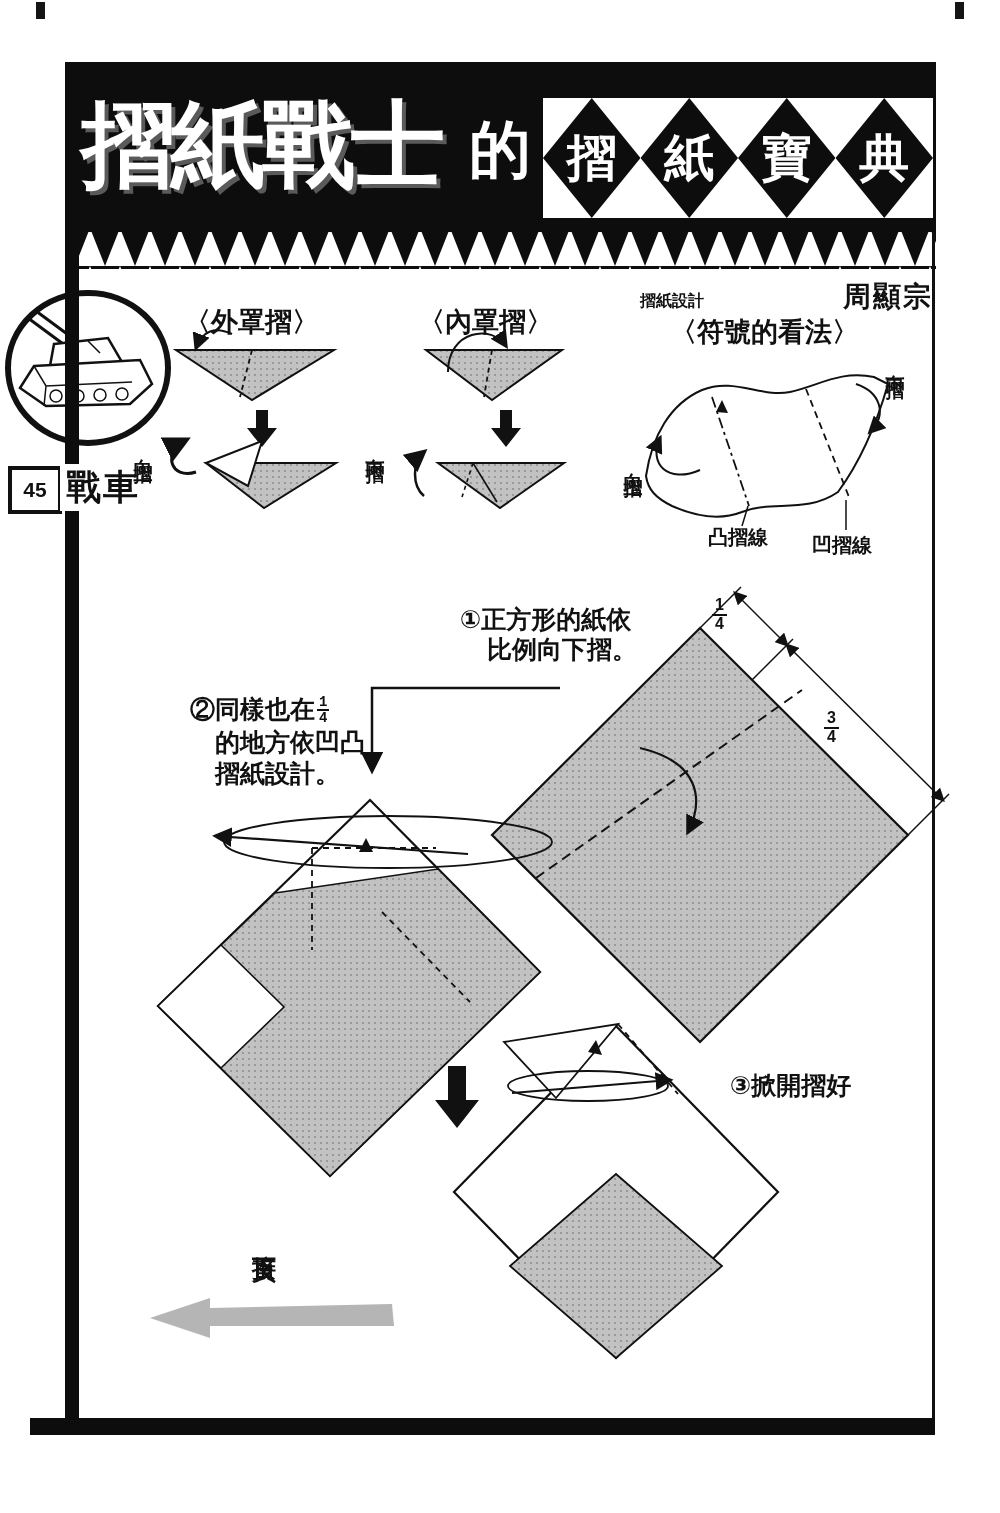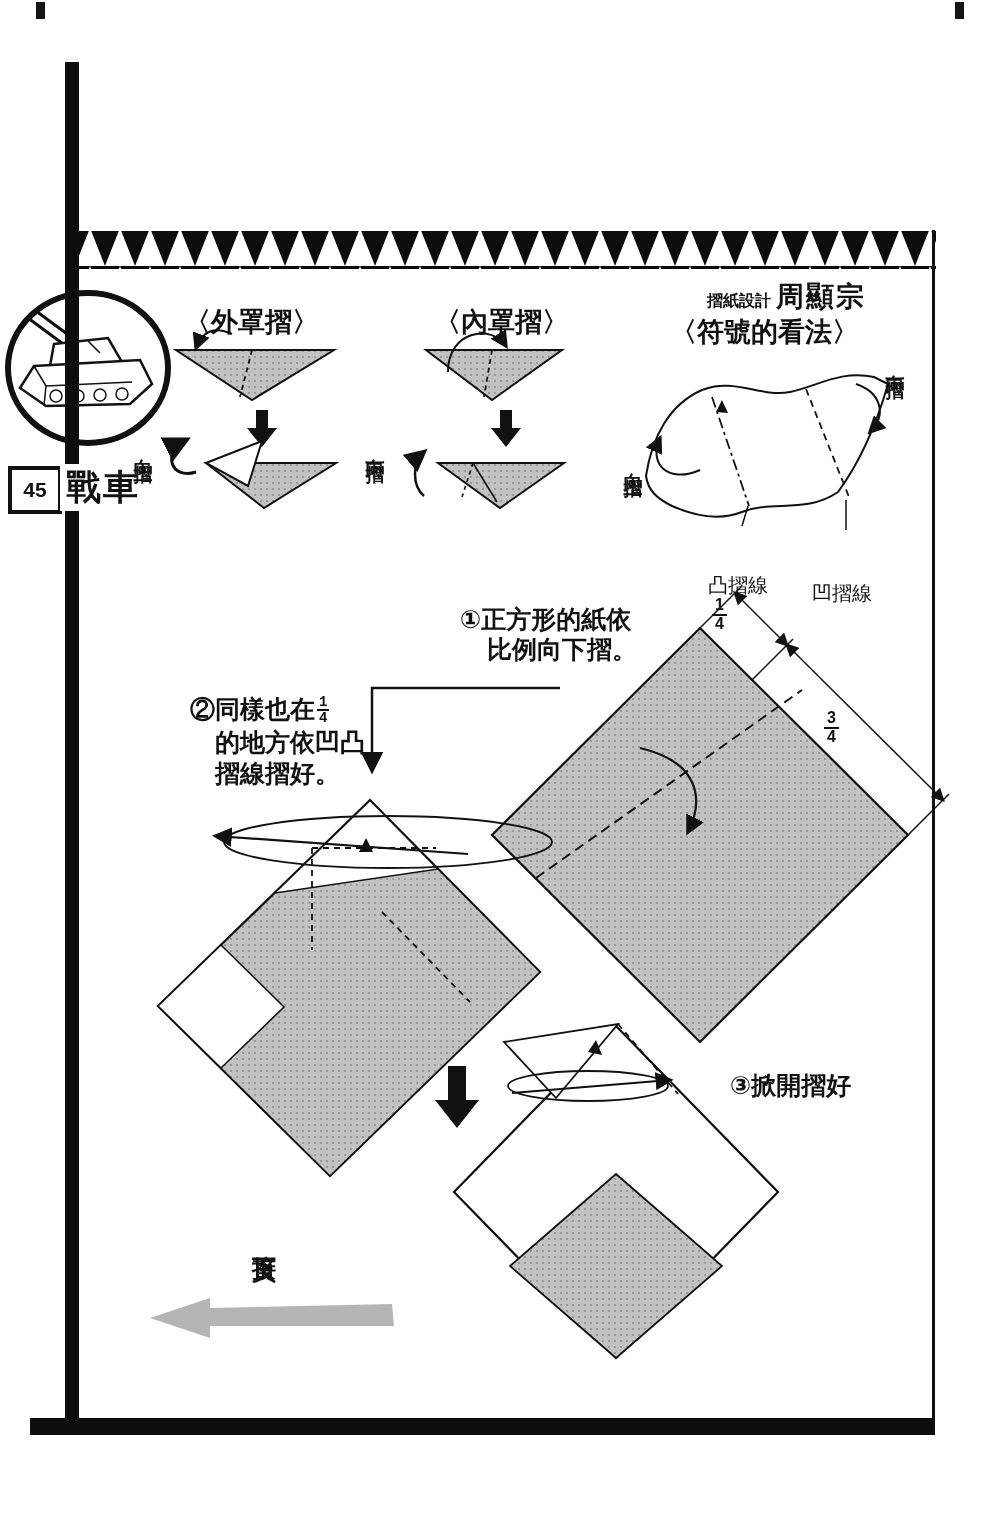--- a/index.html
+++ b/index.html
@@ -18,38 +18,38 @@
   .logo{position:absolute;left:16px;top:20px;font-size:94px;font-weight:bold;color:#fff;
         letter-spacing:-4px;text-shadow:4px 4px 0 #5a5a5a;white-space:nowrap;}
   .particle{position:absolute;left:404px;top:46px;font-size:62px;font-weight:bold;color:#fff;}
   .diamond-strip{position:absolute;left:478px;top:36px;width:390px;height:120px;background:#fff;display:flex;}
   .dcell{position:relative;width:97.5px;height:120px;}
   .dshape{position:absolute;inset:0;background:#0d0d0d;
           clip-path:polygon(50% 0,100% 50%,50% 100%,0 50%);
           display:flex;align-items:center;justify-content:center;}
   .dchar{color:#fff;font-size:50px;font-weight:bold;}
 
-  .credit{position:absolute;left:640px;top:278px;width:293px;display:flex;justify-content:center;
+  .credit{position:absolute;left:640px;top:278px;width:293px;display:flex;justify-content:space-between;
           align-items:baseline;gap:5px;z-index:3;}
   .credit-label{font-size:16px;font-weight:bold;}
   .credit-name{font-size:28px;font-weight:bold;letter-spacing:2px;}
 
   
   .model-num{position:absolute;left:8px;top:466px;width:46px;height:40px;border:4px solid #111;
              background:#fff;display:flex;align-items:center;justify-content:center;
              font-size:21px;font-weight:bold;z-index:3;}
   .model-name{position:absolute;left:60px;top:464px;font-size:35px;font-weight:bold;background:#fff;
               padding:0 6px;z-index:3;letter-spacing:2px;}
 
   
   .h{position:absolute;font-size:27px;font-weight:bold;z-index:3;white-space:nowrap;}
   .t25{position:absolute;font-size:25px;font-weight:bold;line-height:31px;z-index:3;white-space:nowrap;}
   .vt{position:absolute;writing-mode:vertical-rl;text-orientation:upright;font-weight:bold;
       font-size:19px;letter-spacing:3px;z-index:3;}
-  .small-lbl{position:absolute;font-size:20px;font-weight:normal;z-index:3;white-space:nowrap;margin-top:48px;}
+  .small-lbl{position:absolute;font-size:20px;font-weight:bold;z-index:3;white-space:nowrap;}
 
   .step2-line{display:flex;align-items:flex-end;font-family:Liberation Mono, monospace;}
   .indent{padding-left:25px;}
   .frac-inline{display:inline-flex;flex-direction:column;line-height:1;font-size:14px;
                font-weight:bold;text-align:center;margin:0 2px;transform:translateY(-2px);}
   .frac-inline .den{border-top:2px solid #111;padding:0 2px;}
 
   .mfrac{position:absolute;font-size:16px;font-weight:bold;line-height:1.05;text-align:center;z-index:3;}
   .mfrac .den{border-top:2px solid #111;padding:0 3px;}
 
@@ -163,31 +163,57 @@
       <polygon points="150,1318 210,1298 210,1308 392,1304 394,1326 210,1326 210,1338" fill="#b5b5b5"></polygon>
     </g>
   </svg>
 
   <div class="crop-mark" style="left:36px;top:2px;"></div>
   <div class="crop-mark" style="left:955px;top:2px;"></div>
   <div class="left-bar"></div>
   <div class="right-line"></div>
   <div class="bottom-bar"></div>
 
+  <div class="banner">
+    <div class="logo">摺紙戰士</div>
+    <div class="particle">的</div>
+    <div class="diamond-strip">
+      <div class="dcell">
+        <div class="dshape">
+          <span class="dchar">摺</span>
+        </div>
+      </div>
+      <div class="dcell">
+        <div class="dshape">
+          <span class="dchar">紙</span>
+        </div>
+      </div>
+      <div class="dcell">
+        <div class="dshape">
+          <span class="dchar">寶</span>
+        </div>
+      </div>
+      <div class="dcell">
+        <div class="dshape">
+          <span class="dchar">典</span>
+        </div>
+      </div>
+    </div>
+  </div>
 
   <div class="credit">
     <span class="credit-label">摺紙設計</span>
     <span class="credit-name">周顯宗</span>
   </div>
 
   <div class="model-num">45</div>
   <div class="model-name">戰車</div>
 
   <div class="h" style="left:184px;top:304px;">〈外罩摺〉</div>
-  <div class="h" style="left:434px;top:304px;">〈內罩摺〉</div>
+  <div class="h" style="left:418px;top:304px;">〈內罩摺〉</div>
   <div class="h" style="left:670px;top:314px;">〈符號的看法〉</div>
 
   <div class="vt" style="left:130px;top:444px;">向上摺</div>
   <div class="vt" style="left:362px;top:444px;">向下摺</div>
   <div class="vt" style="left:882px;top:360px;">向下摺</div>
   <div class="vt" style="left:620px;top:458px;">向上摺</div>
   <div class="small-lbl" style="left:708px;top:524px;">凸摺線</div>
   <div class="small-lbl" style="left:812px;top:532px;">凹摺線</div>
 
   <div class="t25" style="left:460px;top:604px;">①正方形的紙依</div>
@@ -195,21 +221,21 @@
 
   <div class="t25" style="left:190px;top:696px;">
     <div class="step2-line">
       <span>②同樣也在</span>
       <span class="frac-inline">
         <span class="num">1</span>
         <span class="den">4</span>
       </span>
     </div>
     <div class="indent">的地方依凹凸</div>
-    <div class="indent">摺線摺好。</div>
+    <div class="indent">摺紙設計。</div>
   </div>
 
   <div class="t25" style="left:730px;top:1070px;">③掀開摺好</div>
 
   <div class="vt" style="left:248px;top:1236px;font-size:24px;">接下頁</div>
 
   <div class="mfrac" style="left:712px;top:597px;">
     <div class="num">1</div>
     <div class="den">4</div>
   </div>

